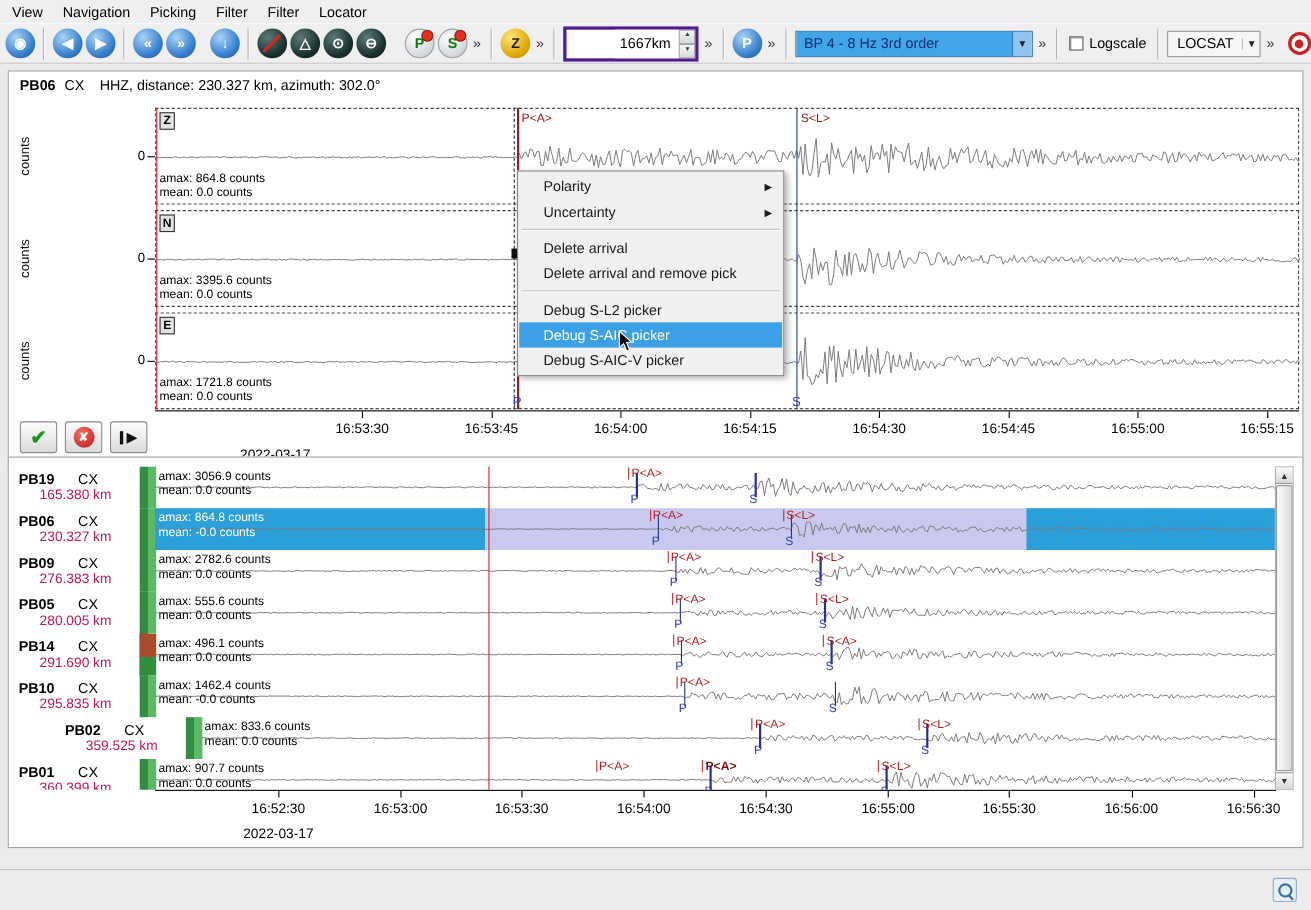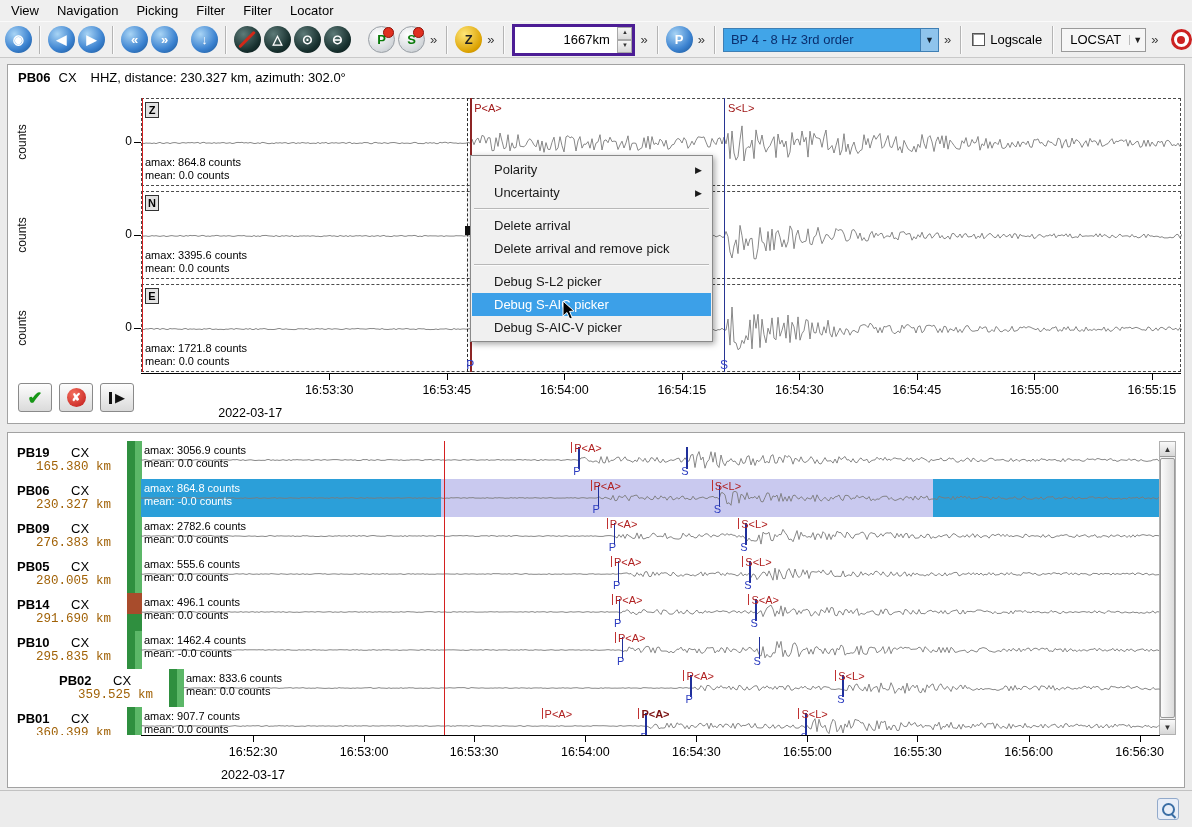--- a/index.html
+++ b/index.html
@@ -51,21 +51,21 @@
   .combo .cbarr2 { width:16px; font-size:9px; text-align:center; border-left:1px solid #bbb; color:#222; }
   .tspacer { flex:1; }
   .target { width:21px; height:21px; border:3px solid #cc2222; border-radius:50%; background:#fff;
             position:relative; margin:0 6px 0 4px; flex:none; }
   .target::after { content:''; position:absolute; left:50%; top:50%; width:8px; height:8px; margin:-4px;
                    background:#cc2222; border-radius:50%; }
 
   
   .panel { position:absolute; background:#fff; border:1px solid #a2a2a2; }
   .picker { top:64px; left:7px; width:1178px; height:360px; }
-  .tview  { top:432px; left:7px; width:1178px; height:356px; }
+  .tview  { top:415px; left:7px; width:1178px; height:356px; }
 
   
   .phdr { height:25px; display:flex; align-items:center; padding-left:10px; }
   .psta { font-weight:bold; margin-right:8px; }
   .pnet { margin-right:14px; }
 
   
   .trace { position:absolute; left:0; width:100%; height:88px; }
   .ylab { position:absolute; left:7px; top:50%; transform:translateY(-50%) rotate(180deg);
           writing-mode:vertical-rl; font-size:12px; color:#111; }
@@ -112,21 +112,21 @@
   .ctx-item .sub { position:absolute; right:9px; font-size:9px; }
   .menu-sep { height:0; border-top:1px solid #b8b8b8; border-bottom:1px solid #fbfbfb; margin:4px 2px; }
 
   .cursor { position:absolute; left:562px; top:300px; z-index:60; }
 
   
   .rows { position:absolute; left:0; top:8px; width:1152px; height:294px; overflow:hidden; }
   .row { position:absolute; left:0; width:100%; height:38px; }
   .sta  { position:absolute; left:9px;  top:4px;  font-weight:bold; }
   .net  { position:absolute; left:63px; top:4px; }
-  .dist { position:absolute; left:28px; top:19px; font-size:12.5px; color:#a16207;font-family:Liberation Mono, monospace; }
+  .dist { position:absolute; left:28px; top:19px; font-size:12.5px; color:#be185d; }
   .qbar { position:absolute; left:119px; top:0; width:15px; height:38px; }
   .qbar-g  { background:linear-gradient(90deg, #2f8f3f 50%, #5cb768 50%); }
   .qbar-rg { background:linear-gradient(180deg, #a84c2c 0 55%, #2f8f3f 55%),
              linear-gradient(90deg,#000 50%, #fff 50%); }
   .wcell { position:absolute; left:133px; top:0; width:1019px; height:38px; }
   .band { position:absolute; top:0; height:100%; z-index:0; }
   .amx { position:absolute; left:3px; top:3px;  font-size:11px; z-index:2; }
   .mn  { position:absolute; left:3px; top:16px; font-size:11px; z-index:2; }
   .row.sel .amx, .row.sel .mn { color:#fff; }
   .rm-line   { position:absolute; top:6px; height:22px; width:1.4px; background:#20309a; z-index:3; }

